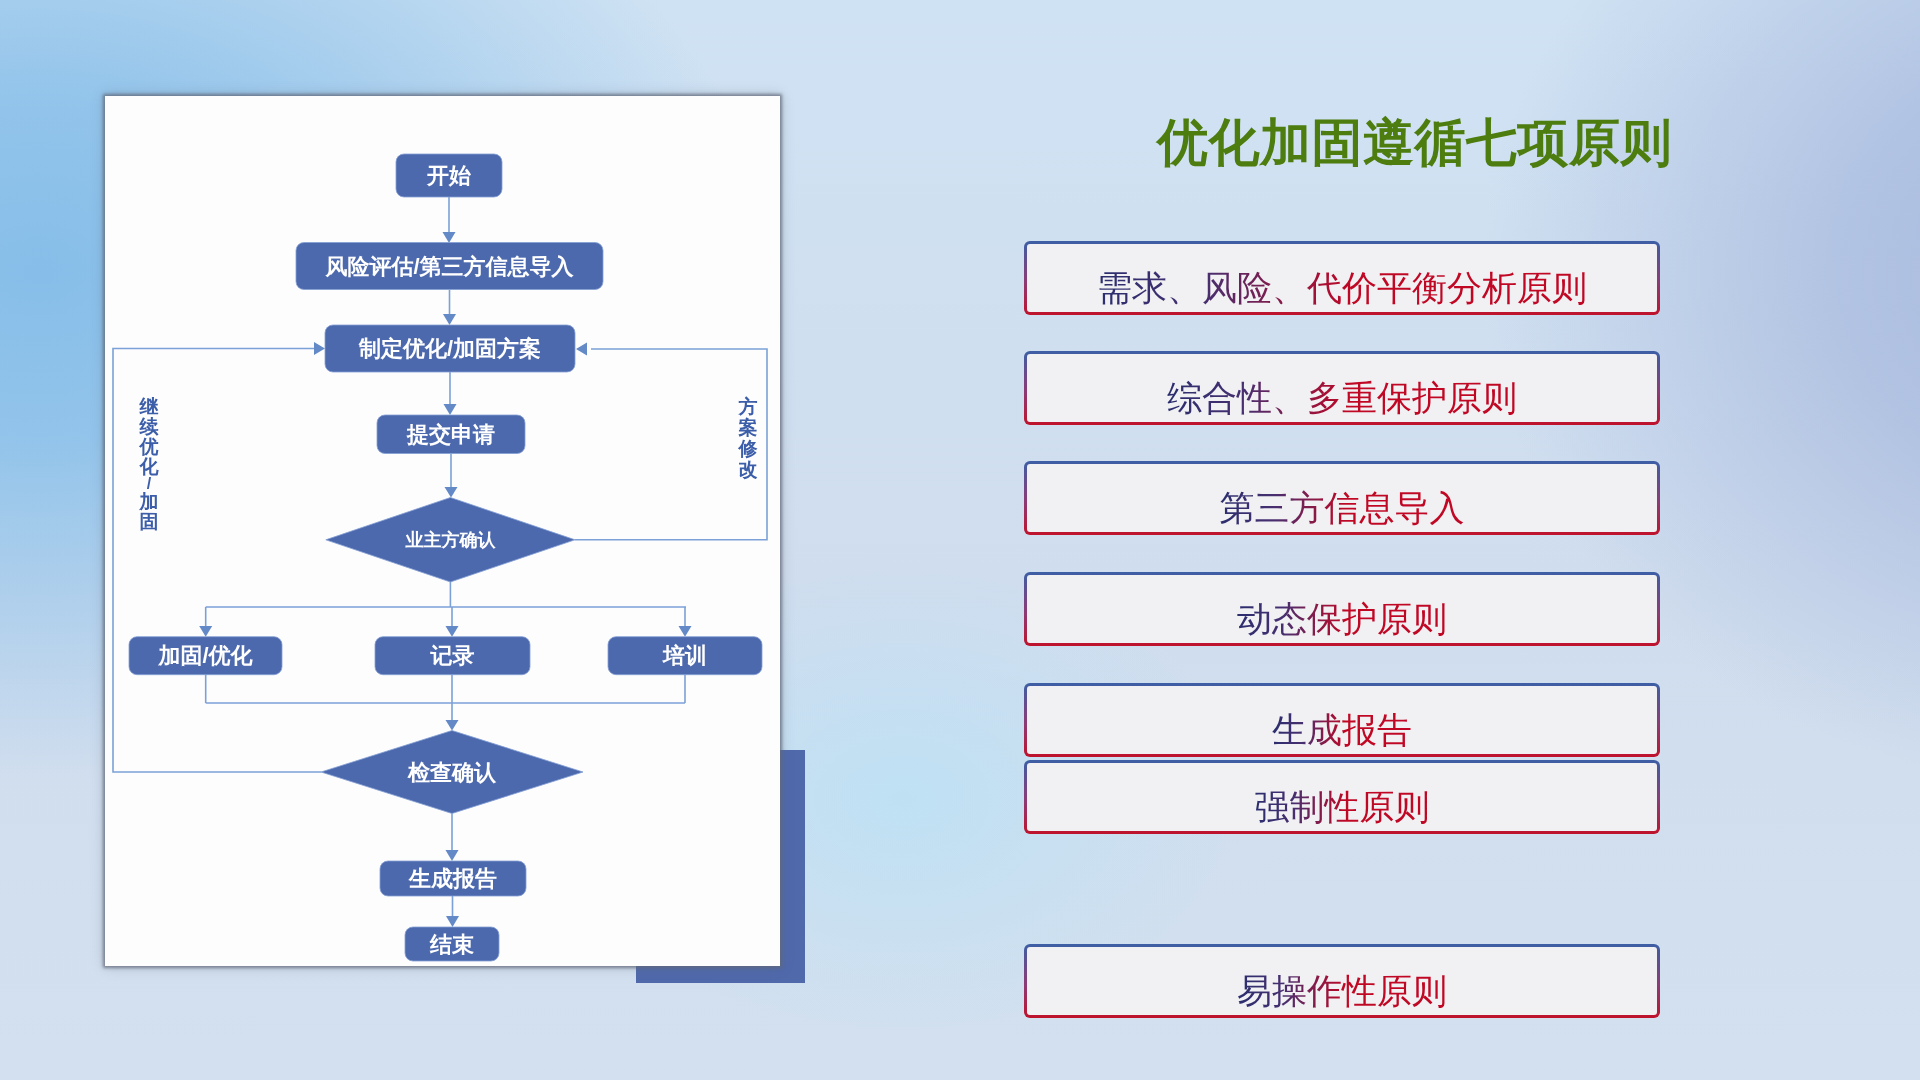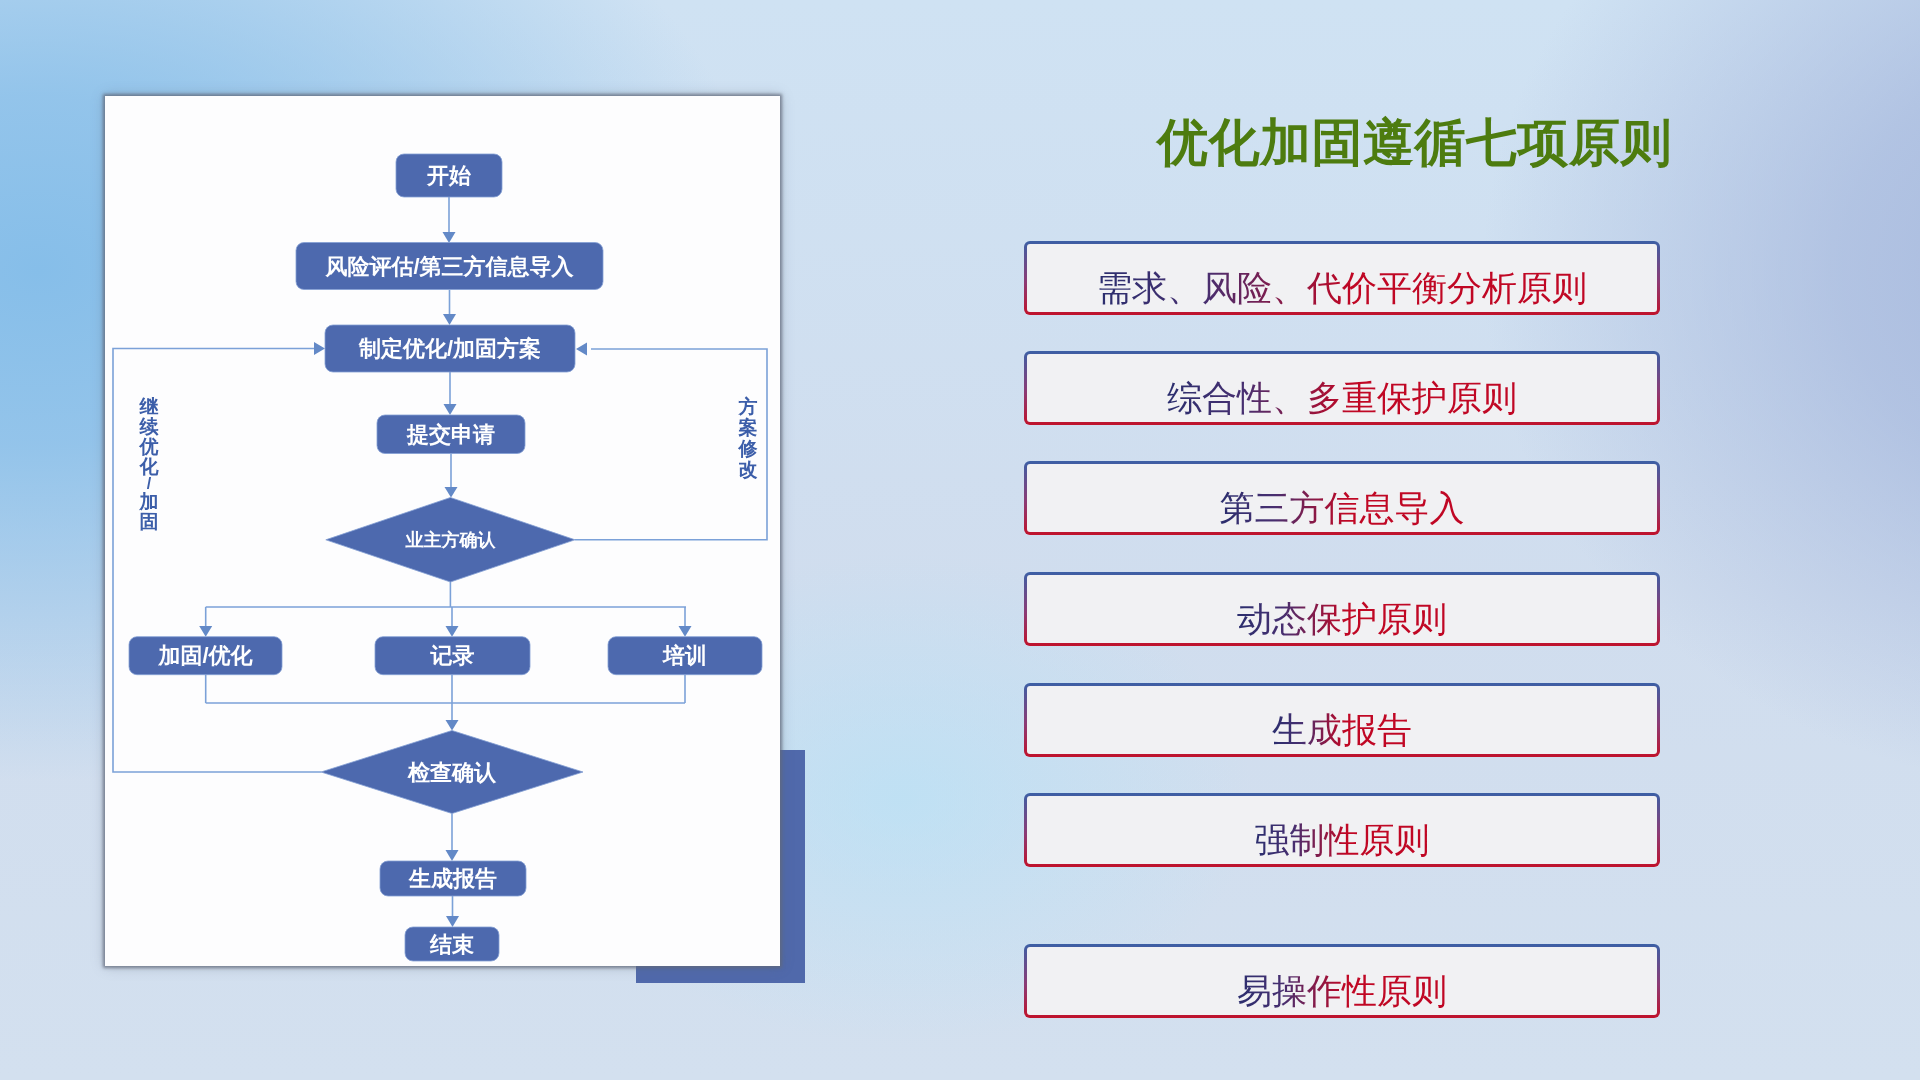--- a/index.html
+++ b/index.html
@@ -119,18 +119,18 @@
   </div>
   <div class="pr" style="top:461px">
     <span>第三方信息导入</span>
   </div>
   <div class="pr" style="top:572px">
     <span>动态保护原则</span>
   </div>
   <div class="pr" style="top:683px">
     <span>生成报告</span>
   </div>
-  <div class="pr" style="top:793px">
+  <div class="pr" style="top:760px">
     <span>强制性原则</span>
   </div>
   <div class="pr" style="top:944px">
     <span>易操作性原则</span>
   </div>
 
 </body></html>

